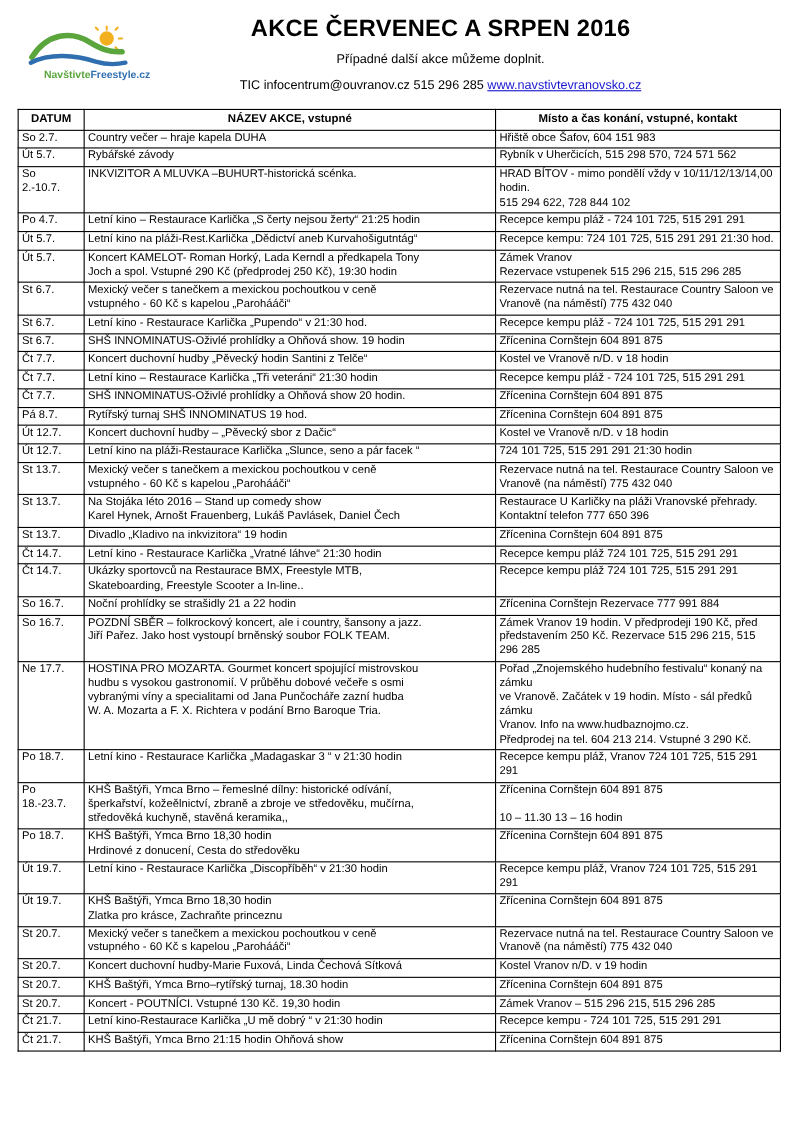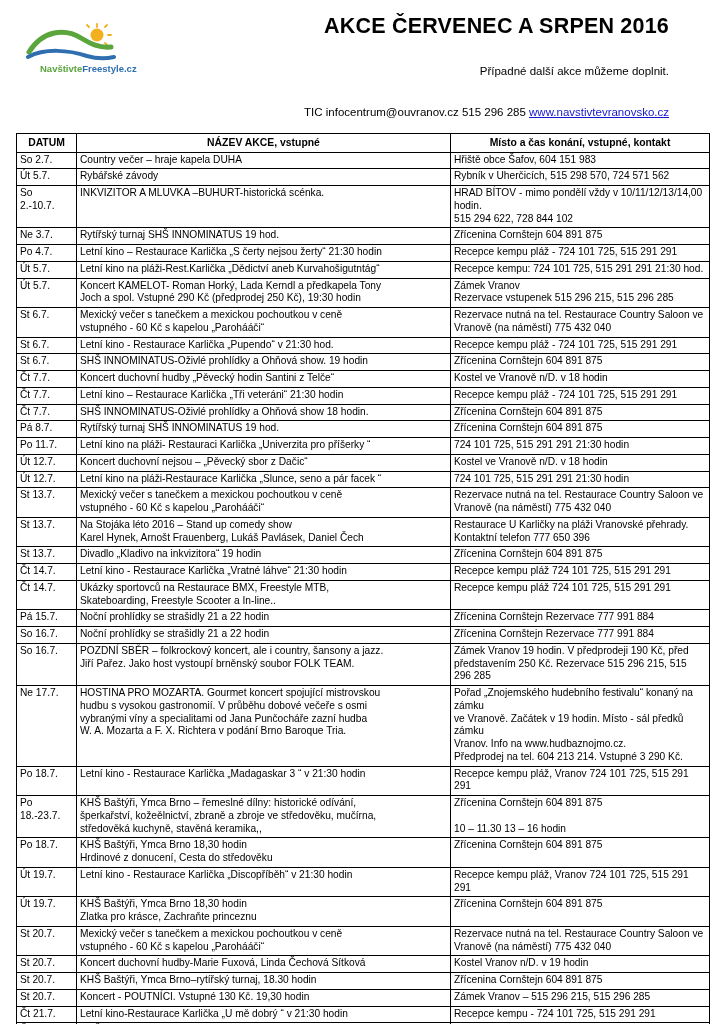--- a/index.html
+++ b/index.html
@@ -33,32 +33,32 @@
   .logo svg { display: block; margin: 0 auto; }
   .logo-text {
     font-size: 9.5px;
     margin-top: 1px;
     white-space: nowrap;
   }
   .logo-text .b1 { color: #5aa53c; font-weight: bold; padding-left: 24px; }
   .logo-text .b2 { color: #2f6fb0; font-weight: bold; }
   .title-block {
     flex: 1 1 auto;
-    text-align: right;
+    text-align: center;
     padding-right: 40px;
   }
   .title1, .title2 {
     font-size: 21.5px;
     font-weight: bold;
     letter-spacing: 0.2px;
     line-height: 1.18;
   }
   .subtitle {
     font-size: 11.5px;
-    margin-top: 24px;
+    margin-top: 7px;
     line-height: 1.45;
   }
   .subtitle a { color: #1616d0; text-decoration: underline; }
   
   table {
     width: 100%;
     border-collapse: collapse;
     margin-top: 12px;
     table-layout: fixed;
   }
@@ -136,27 +136,22 @@
           <td class="place">Rybník v Uherčicích,  515 298 570, 724 571 562</td>
         </tr>
         <tr>
           <td class="date">So
 2.-10.7.</td>
           <td class="name">INKVIZITOR A MLUVKA –BUHURT-historická scénka.</td>
           <td class="place">HRAD BÍTOV - mimo pondělí  vždy v 10/11/12/13/14,00 hodin.
 515 294 622, 728 844 102</td>
         </tr>
         <tr>
-          <td class="date">Ne 3.7.</td>
-          <td class="name">Rytířský turnaj SHŠ INNOMINATUS  19 hod.</td>
-          <td class="place">Zřícenina Cornštejn  604  891  875</td>
-        </tr>
-        <tr>
           <td class="date">Po 4.7.</td>
-          <td class="name">Letní kino – Restaurace Karlička „S čerty nejsou žerty“  21:30 hodin</td>
+          <td class="name">Letní kino – Restaurace Karlička „S čerty nejsou žerty“  21:25 hodin</td>
           <td class="place">Recepce kempu pláž - 724 101 725, 515 291 291</td>
         </tr>
         <tr>
           <td class="date">Út  5.7.</td>
           <td class="name">Letní kino na pláži-Rest.Karlička „Dědictví aneb Kurvahošigutntág“</td>
           <td class="place">Recepce kempu: 724 101 725, 515 291 291   21:30 hod.</td>
         </tr>
         <tr>
           <td class="date">Út  5.7.</td>
           <td class="name">Koncert KAMELOT- Roman Horký, Lada Kerndl a předkapela Tony
@@ -186,36 +181,31 @@
           <td class="name">Koncert duchovní hudby „Pěvecký hodin Santini z Telče“</td>
           <td class="place">Kostel ve Vranově n/D. v 18 hodin</td>
         </tr>
         <tr>
           <td class="date">Čt 7.7.</td>
           <td class="name">Letní kino – Restaurace Karlička „Tři veteráni“ 21:30 hodin</td>
           <td class="place">Recepce kempu pláž - 724 101 725, 515 291 291</td>
         </tr>
         <tr>
           <td class="date">Čt 7.7.</td>
-          <td class="name">SHŠ INNOMINATUS-Oživlé prohlídky a Ohňová show 18 hodin.</td>
+          <td class="name">SHŠ INNOMINATUS-Oživlé prohlídky a Ohňová show 20 hodin.</td>
           <td class="place">Zřícenina Cornštejn  604  891  875</td>
         </tr>
         <tr>
           <td class="date">Pá 8.7.</td>
           <td class="name">Rytířský turnaj SHŠ INNOMINATUS    19 hod.</td>
           <td class="place">Zřícenina Cornštejn  604  891  875</td>
         </tr>
         <tr>
-          <td class="date">Po 11.7.</td>
-          <td class="name">Letní kino na pláži- Restauraci Karlička „Univerzita pro příšerky “</td>
-          <td class="place">724 101 725, 515 291 291    21:30 hodin</td>
-        </tr>
-        <tr>
           <td class="date">Út 12.7.</td>
-          <td class="name">Koncert duchovní nejsou – „Pěvecký sbor z Dačic“</td>
+          <td class="name">Koncert duchovní hudby – „Pěvecký sbor z Dačic“</td>
           <td class="place">Kostel ve Vranově n/D. v 18 hodin</td>
         </tr>
         <tr>
           <td class="date">Út 12.7.</td>
           <td class="name">Letní kino na pláži-Restaurace Karlička „Slunce, seno a pár facek “</td>
           <td class="place">724 101 725, 515 291 291     21:30 hodin</td>
         </tr>
         <tr>
           <td class="date">St 13.7.</td>
           <td class="name">Mexický  večer s tanečkem a mexickou pochoutkou  v ceně
@@ -238,25 +228,20 @@
         <tr>
           <td class="date">Čt 14.7.</td>
           <td class="name">Letní kino - Restaurace Karlička „Vratné láhve“  21:30 hodin</td>
           <td class="place">Recepce kempu pláž 724 101 725, 515 291 291</td>
         </tr>
         <tr>
           <td class="date">Čt 14.7.</td>
           <td class="name">Ukázky sportovců na Restaurace BMX, Freestyle MTB,
 Skateboarding, Freestyle Scooter a In-line..</td>
           <td class="place">Recepce kempu pláž 724 101 725, 515 291 291</td>
-        </tr>
-        <tr>
-          <td class="date">Pá 15.7.</td>
-          <td class="name">Noční prohlídky se strašidly     21 a 22 hodin</td>
-          <td class="place">Zřícenina Cornštejn Rezervace 777 991 884</td>
         </tr>
         <tr>
           <td class="date">So 16.7.</td>
           <td class="name">Noční prohlídky se strašidly  21 a 22 hodin</td>
           <td class="place">Zřícenina Cornštejn Rezervace 777 991 884</td>
         </tr>
         <tr>
           <td class="date">So 16.7.</td>
           <td class="name">POZDNÍ SBĚR – folkrockový koncert, ale i country, šansony a jazz.
 Jiří Pařez. Jako host vystoupí brněnský soubor FOLK TEAM.</td>

